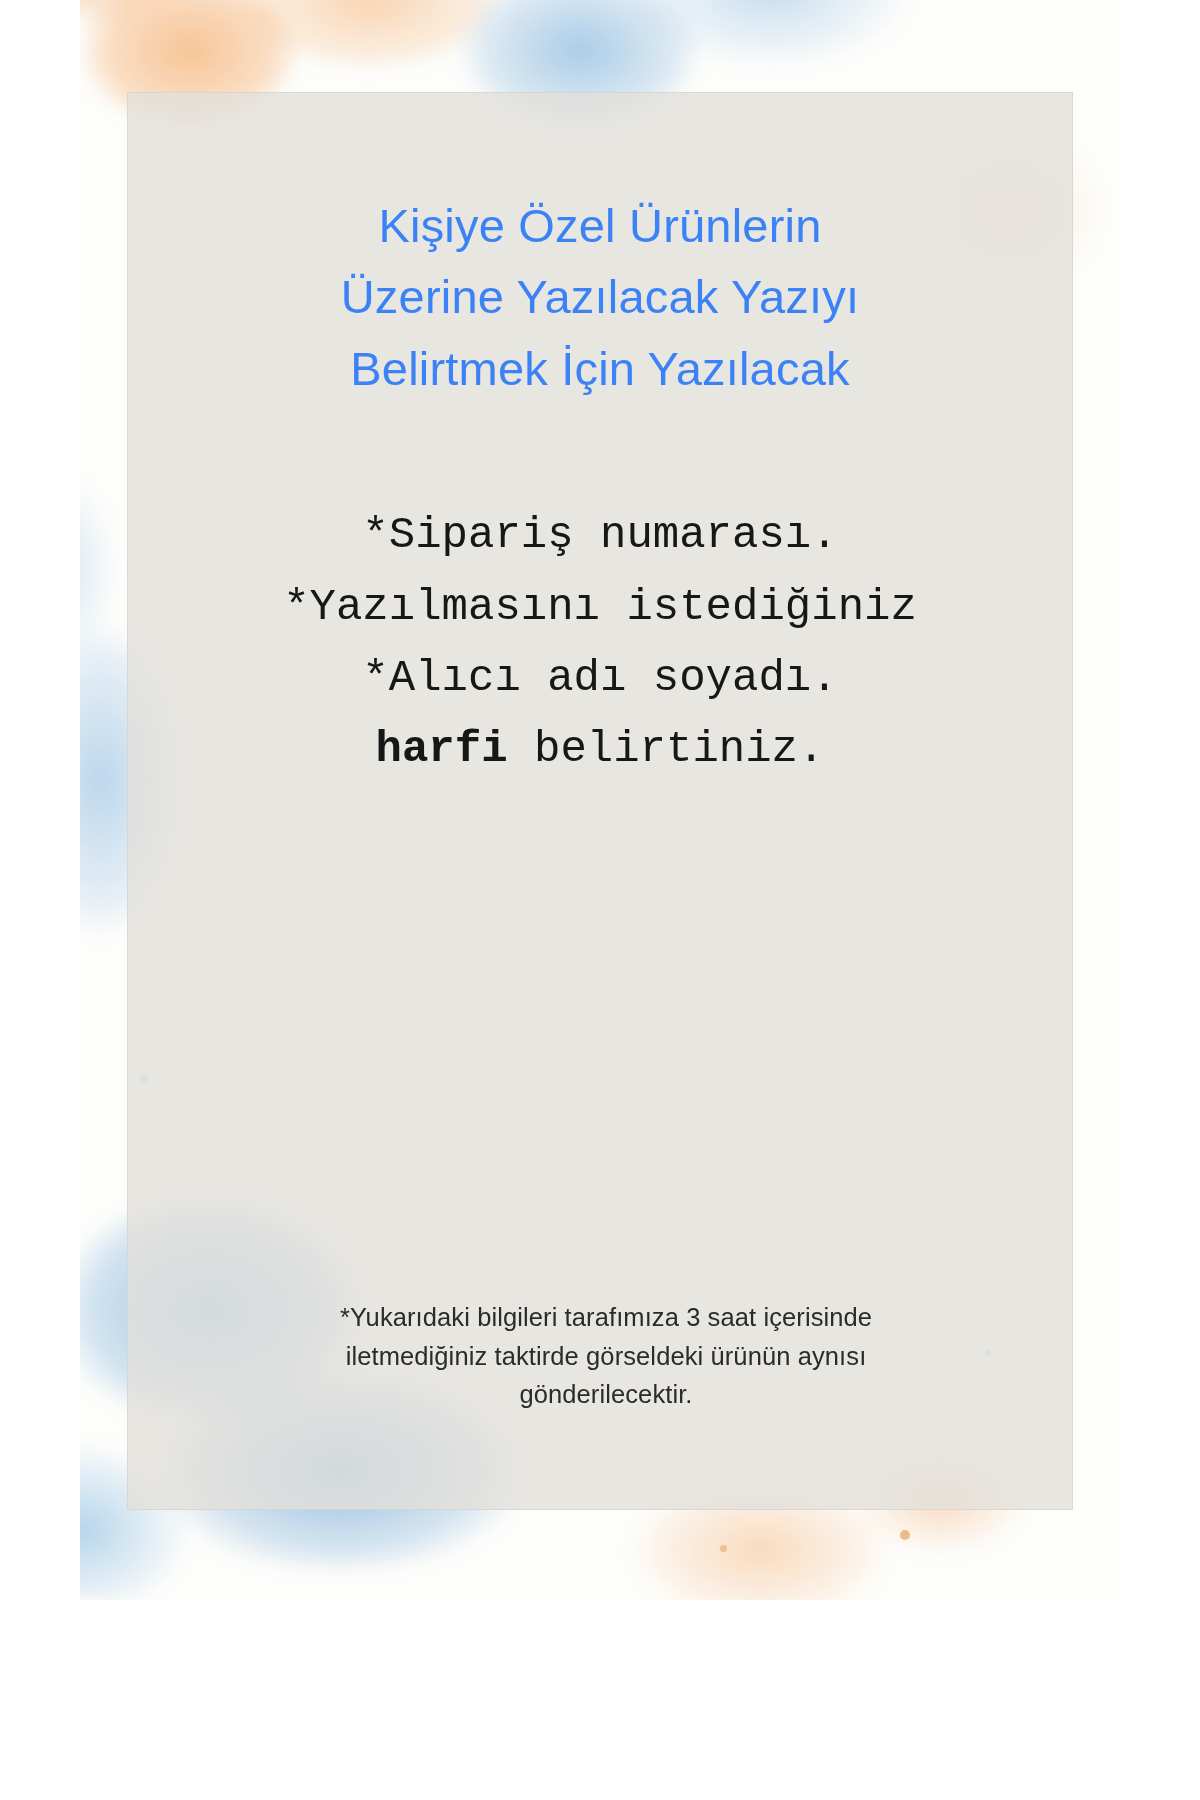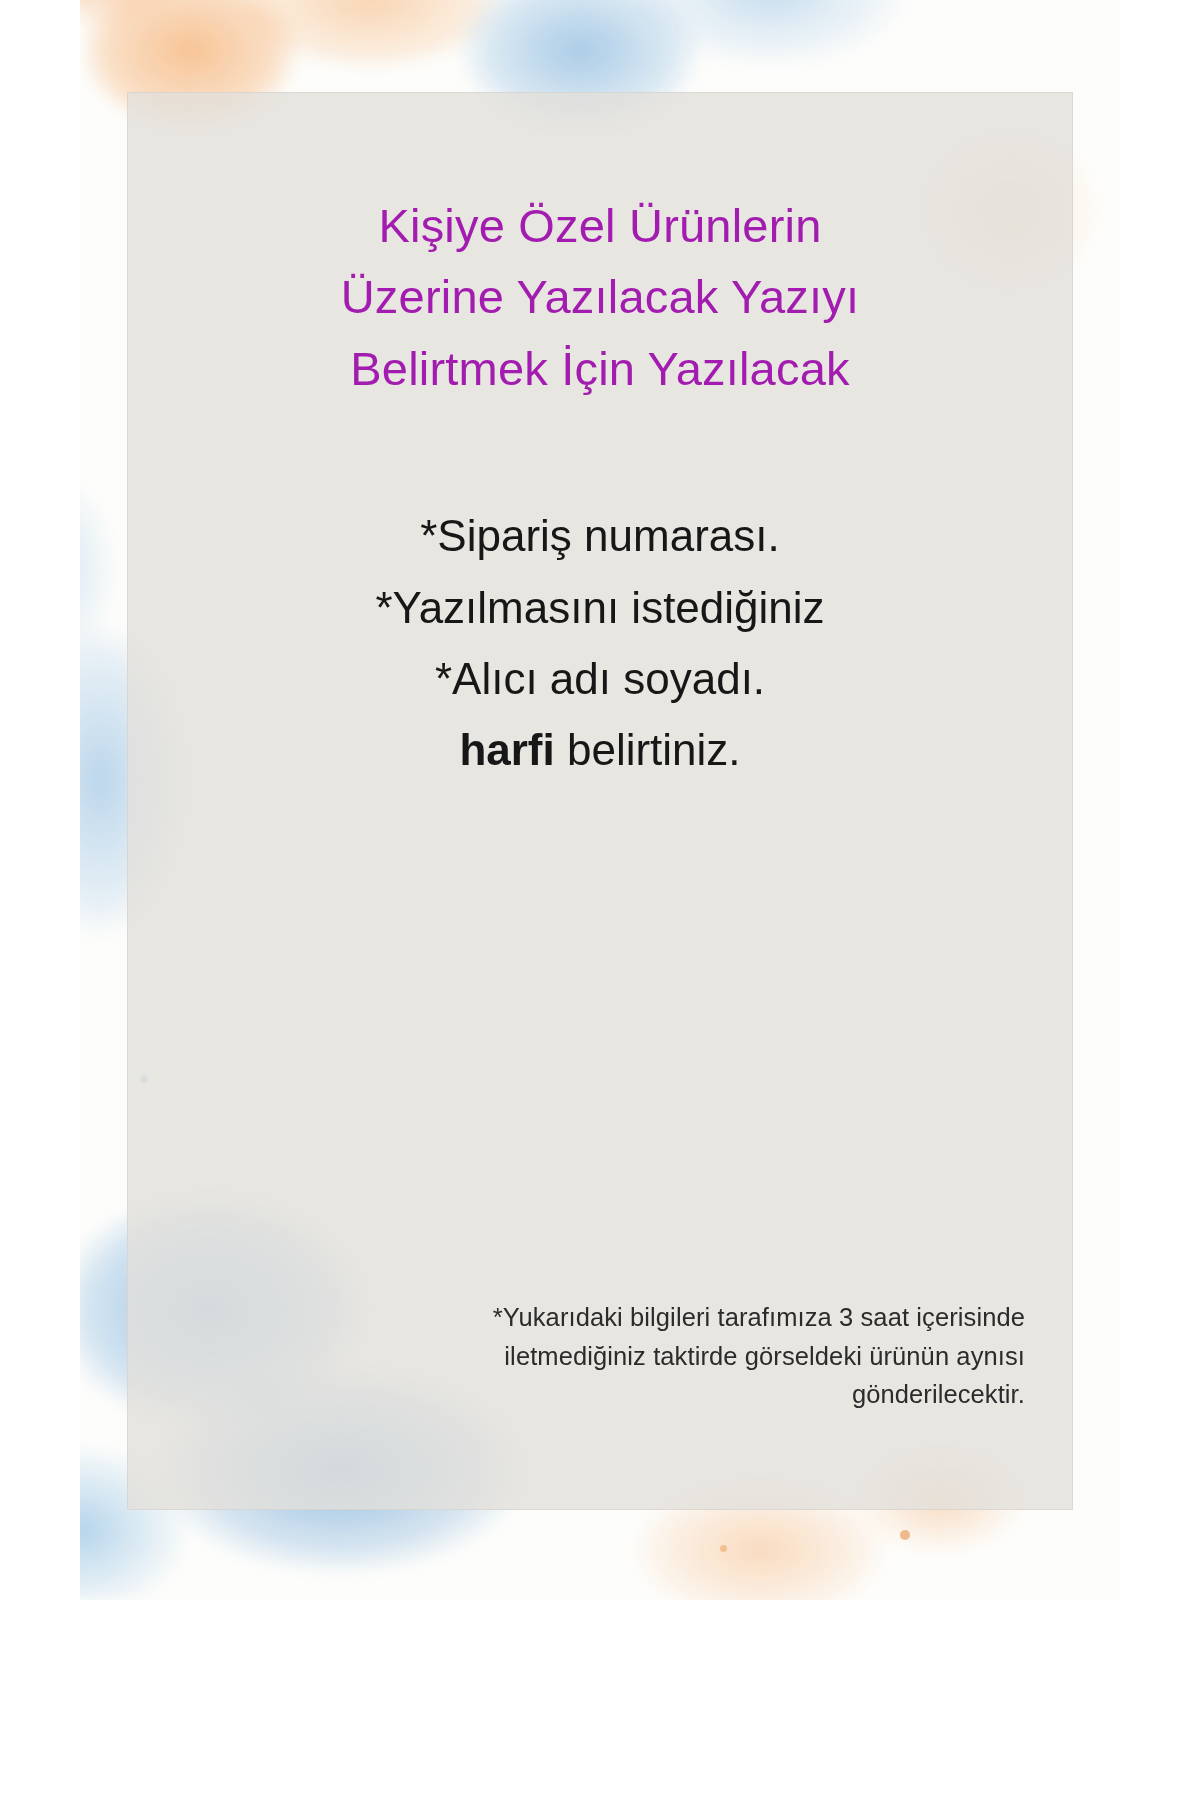--- a/index.html
+++ b/index.html
@@ -117,50 +117,50 @@
     text-align: center;
     color: #1b1b1b;
   }
 
   .headline {
     margin: 62px 0 0 0;
     font-size: 47px;
     line-height: 1.52;
     font-weight: 400;
     letter-spacing: 0.2px;
-    color: #a21caf;
+    color: #3b82f6;
   }
 
   .headline .ln { display: block; white-space: nowrap; }
 
   .instructions {
     margin: 96px 0 0 0;
     font-size: 44px;
     line-height: 1.62;
     font-weight: 400;
     color: #171717;
+    font-family: Liberation Mono, monospace;
   }
 
   .instructions .ln { display: block; white-space: nowrap; }
 
   .instructions b {
     font-weight: 700;
     margin-top: 36px;
   }
 
   .footnote {
     position: absolute;
     left: 60px;
     right: 48px;
     bottom: 96px;
     font-size: 25.5px;
     line-height: 1.52;
     color: #2b2b2b;
     letter-spacing: 0.1px;
-    text-align: right;
   }
   .footnote .ln { display: block; }
 </style>
 </head>
 <body>
 
 <div class="poster">
 
   <div class="wc wc-peach-top"></div>
   <div class="wc wc-blue-top"></div>

